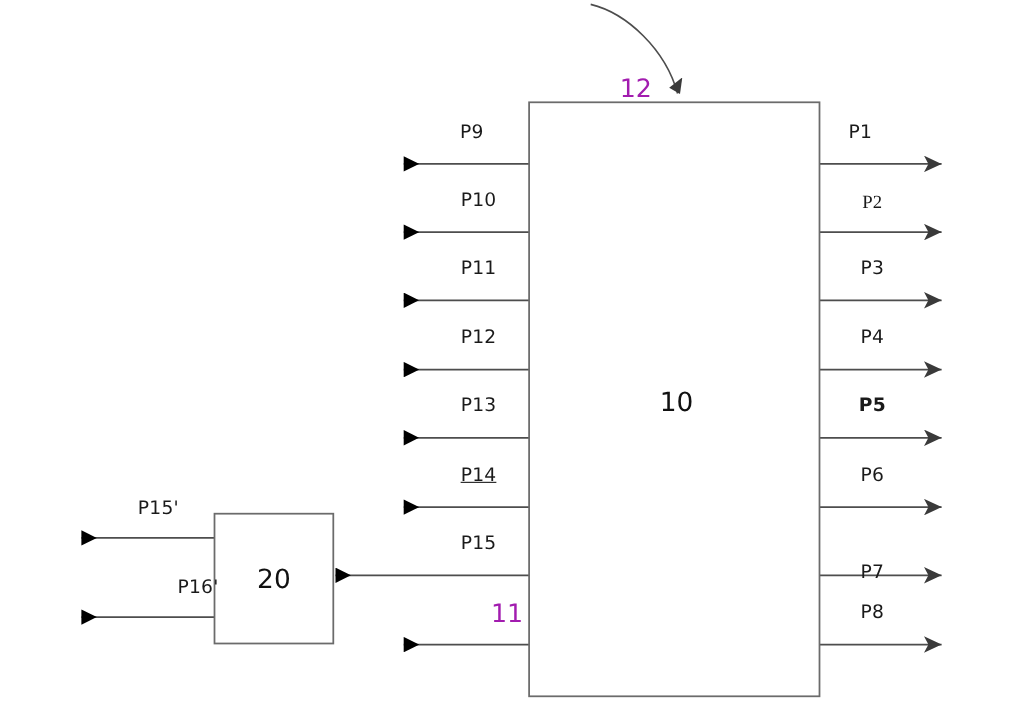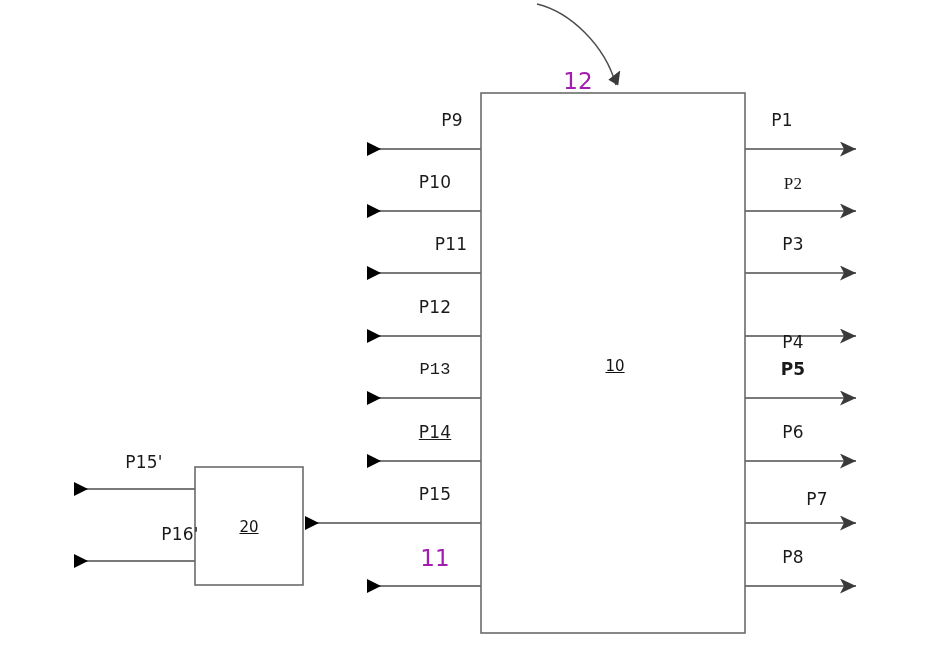--- a/index.html
+++ b/index.html
@@ -25,25 +25,24 @@
   .port-label {
     position: absolute;
     font-size: 17px;
     color: #1a1a1a;
     white-space: nowrap;
     transform: translate(-50%, -50%);
     letter-spacing: 0.2px;
   }
   .block-label {
     position: absolute;
-    font-size: 15px;
+    font-size: 24px;
     color: #111111;
     white-space: nowrap;
     transform: translate(-50%, -50%);
-    text-decoration: underline;
   }
   .ref-label {
     position: absolute;
     font-size: 23px;
     color: #a21caf;
     white-space: nowrap;
     transform: translate(-50%, -50%);
   }
 </style>
 </head>
@@ -93,34 +92,34 @@
         <rect x="195" y="467" width="108" height="118" fill="#ffffff" stroke="#6b6b6b" stroke-width="1.6"></rect>
       </g>
     <g id="callout-group">
         <path d="M 537 4 C 570 12, 605 45, 616 85" fill="none" stroke="#4d4d4d" stroke-width="1.5" marker-end="url(#arrow-callout)"></path>
       </g>
   </svg>
 
   <div id="text-layer">
       <div class="block-label" style="left: 615px; top: 366px;">10</div>
       <div class="block-label" style="left: 249px; top: 527px;">20</div>
-      <div class="port-label" style="left: 452px; top: 120px;">P9</div>
+      <div class="port-label" style="left: 429px; top: 120px;">P9</div>
       <div class="port-label" style="left: 435px; top: 182px;">P10</div>
-      <div class="port-label" style="left: 435px; top: 244px; margin-left: 16px;">P11</div>
+      <div class="port-label" style="left: 435px; top: 244px;">P11</div>
       <div class="port-label" style="left: 435px; top: 307px;">P12</div>
-      <div class="port-label" style="left: 435px; top: 369px; font-family: Liberation Mono, monospace;">P13</div>
+      <div class="port-label" style="left: 435px; top: 369px;">P13</div>
       <div class="port-label" style="left: 435px; top: 432px; text-decoration: underline;">P14</div>
       <div class="port-label" style="left: 435px; top: 494px;">P15</div>
       <div class="port-label" style="left: 782px; top: 120px;">P1</div>
       <div class="port-label" style="left: 793px; top: 184px; font-family: Liberation Serif, serif;">P2</div>
       <div class="port-label" style="left: 793px; top: 244px;">P3</div>
-      <div class="port-label" style="left: 793px; top: 307px; margin-top: 35px;">P4</div>
+      <div class="port-label" style="left: 793px; top: 307px;">P4</div>
       <div class="port-label" style="left: 793px; top: 369px; font-weight: bold;">P5</div>
       <div class="port-label" style="left: 793px; top: 432px;">P6</div>
-      <div class="port-label" style="left: 793px; top: 499px; margin-left: 24px;">P7</div>
+      <div class="port-label" style="left: 793px; top: 520px;">P7</div>
       <div class="port-label" style="left: 793px; top: 557px;">P8</div>
       <div class="port-label" style="left: 144px; top: 462px;">P15'</div>
       <div class="port-label" style="left: 144px; top: 534px; margin-left: 36px;">P16'</div>
       <div class="ref-label" style="left: 578px; top: 81px;">12</div>
-      <div class="ref-label" style="left: 435px; top: 558px;">11</div>
+      <div class="ref-label" style="left: 461px; top: 558px;">11</div>
     </div>
 
 </div>
 
 </body></html>

